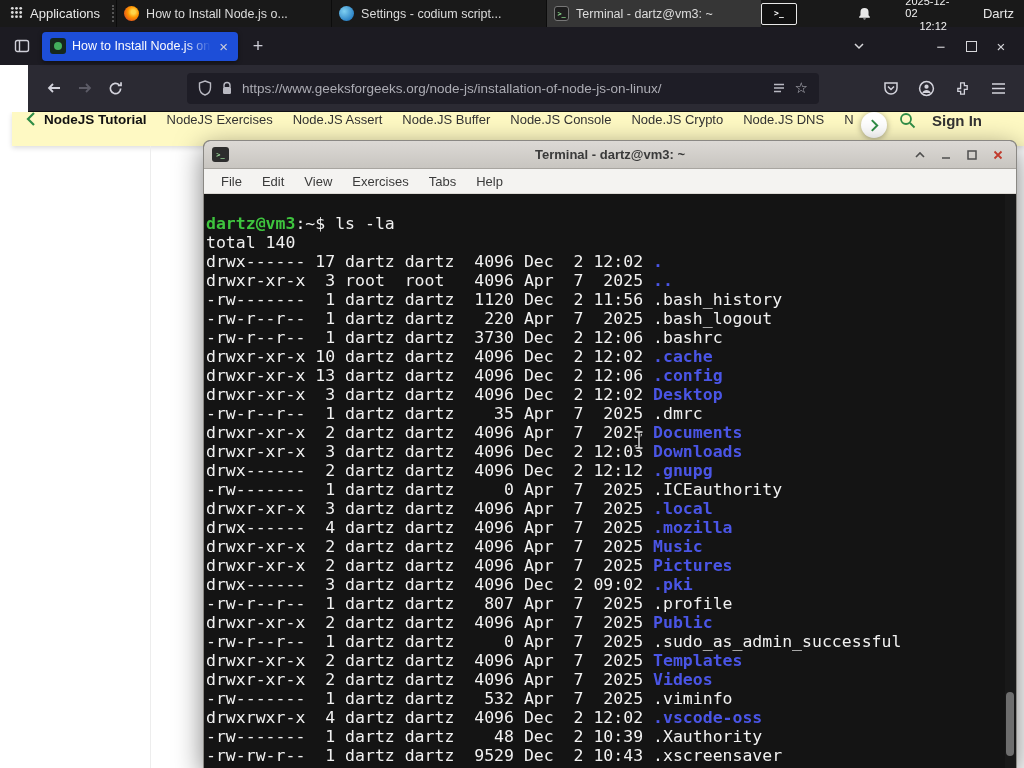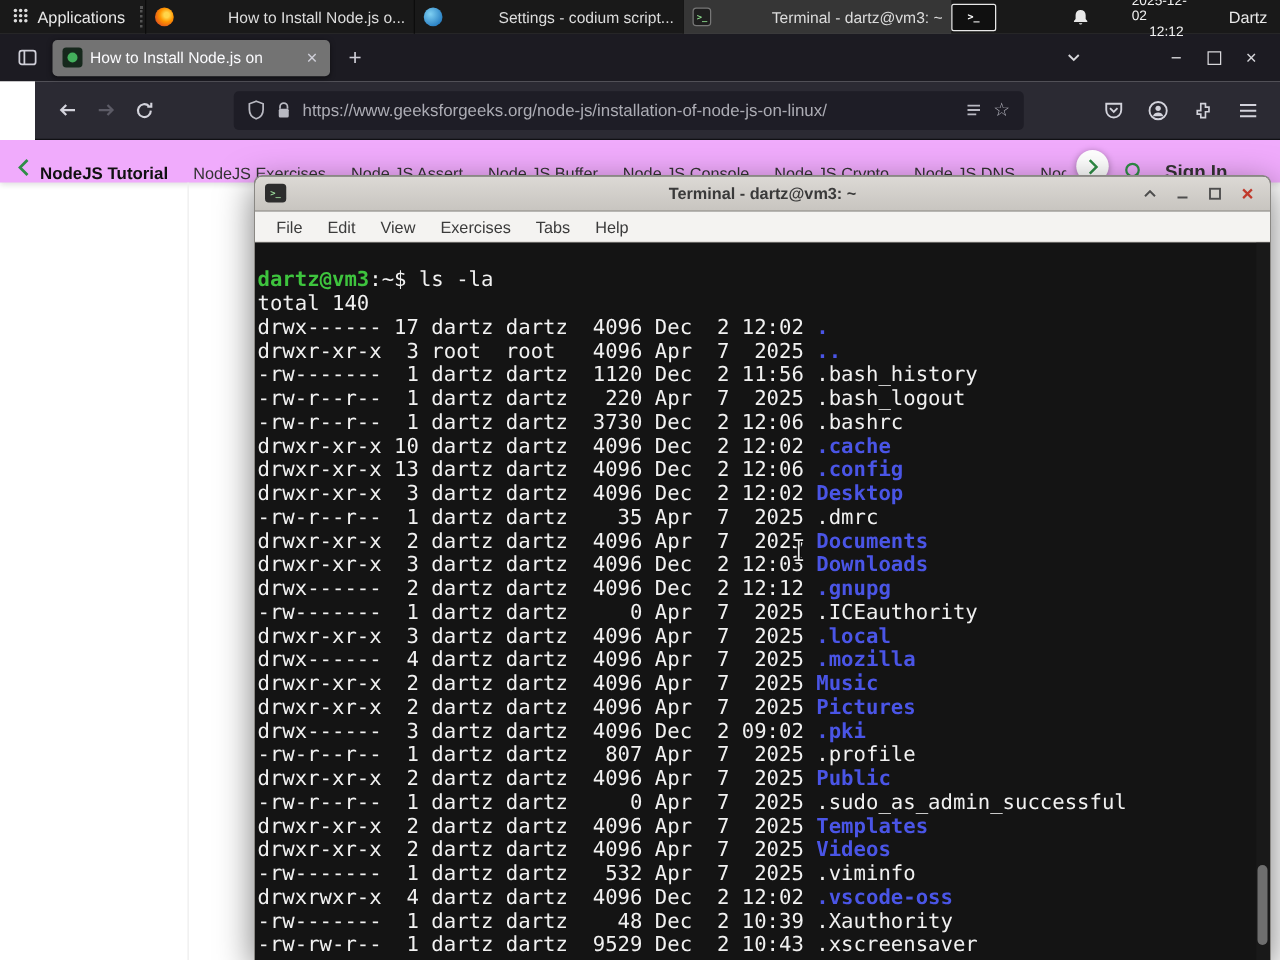--- a/index.html
+++ b/index.html
@@ -3,59 +3,59 @@
 <meta charset="utf-8">
 <style>
   html,body{margin:0;padding:0;background:#333;}
   .stage{position:relative;width:1024px;height:768px;overflow:hidden;font-family:"Liberation Sans",sans-serif;}
 
   
   .panel{position:absolute;top:0;left:0;right:0;height:27px;background:#191919;display:flex;align-items:stretch;color:#e8e8e8;font-size:13px;z-index:10;}
   .apps-btn{display:flex;align-items:center;gap:7px;padding:0 10px;cursor:default;}
   .panel-sep{border-left:2px dotted #555;margin:5px 2px;}
   .taskbar{display:flex;align-items:stretch;}
-  .task-btn{width:200px;display:flex;align-items:center;gap:7px;padding:0 7px;border-left:1px solid #0c0c0c;color:#dcdcdc;font-size:12.5px;overflow:hidden;justify-content:space-between;}
+  .task-btn{width:200px;display:flex;align-items:center;gap:7px;padding:0 7px;border-left:1px solid #0c0c0c;color:#dcdcdc;font-size:12.5px;overflow:hidden;}
   .task-btn.active{background:rgba(255,255,255,0.13);}
   .task-label{white-space:nowrap;overflow:hidden;}
   .task-icon{flex:0 0 15px;width:15px;height:15px;border-radius:50%;}
   .icon-firefox{background:radial-gradient(circle at 62% 40%,#ffd54a 0 16%,#ff9500 42%,#e0521d 78%,#b33407 100%);}
   .icon-codium{background:radial-gradient(circle at 35% 35%,#7fd0f2,#2980c4 75%);}
   .icon-terminal{border-radius:3px;background:#1e1e1e;border:1px solid #777;box-sizing:border-box;color:#8fe08f;font:bold 7px "DejaVu Sans Mono",monospace;display:flex;align-items:center;justify-content:center;}
   .panel-right{margin-left:auto;display:flex;align-items:center;}
   .systray-icon{width:34px;height:20px;background:#101010;border:1px solid #e8e8e8;border-radius:2px;margin-right:55px;display:flex;align-items:center;justify-content:center;color:#fff;font:bold 8px "DejaVu Sans Mono",monospace;}
   .bell-btn{width:26px;display:flex;align-items:center;justify-content:center;margin-right:16px;}
   .clock{display:flex;flex-direction:column;justify-content:center;align-items:center;font-size:11px;line-height:12.5px;padding:0 12px;color:#f2f2f2;}
   .user-menu{display:flex;align-items:center;padding:0 10px;font-size:13px;}
 
   
   .browser{position:absolute;top:27px;left:0;right:0;bottom:0;background:#fff;z-index:1;}
   .tabbar{height:38px;background:#1c1b22;display:flex;align-items:center;padding:0 8px;}
   .ffview{width:28px;height:28px;display:flex;align-items:center;justify-content:center;border-radius:4px;color:#cfcfd8;}
-  .tab{width:222px;height:29px;background:#737373;border-radius:4px;display:flex;align-items:center;gap:6px;padding:0 8px;margin-left:6px;box-shadow:0 1px 4px rgba(0,0,0,.5);box-sizing:border-box;}
+  .tab{width:196px;height:29px;background:#1d4ed8;border-radius:4px;display:flex;align-items:center;gap:6px;padding:0 8px;margin-left:6px;box-shadow:0 1px 4px rgba(0,0,0,.5);box-sizing:border-box;}
   .favicon{width:16px;height:16px;border-radius:3px;background:#16281c;position:relative;flex:0 0 16px;}
   .favicon::after{content:"";position:absolute;left:4px;top:4px;width:8px;height:8px;border-radius:50%;background:#43b05c;}
   .tab-title{flex:1;font-size:12.5px;color:#fbfbfe;white-space:nowrap;overflow:hidden;-webkit-mask-image:linear-gradient(90deg,#000 82%,transparent);mask-image:linear-gradient(90deg,#000 82%,transparent);}
   .tab-close{color:#cfcfd8;font-size:15px;padding:0 2px;line-height:1;}
   .newtab{width:28px;height:28px;margin-left:6px;display:flex;align-items:center;justify-content:center;color:#cfcfd8;font-size:18px;border-radius:4px;}
   .tabbar-right{margin-left:auto;display:flex;align-items:center;}
   .tb-btn{width:30px;height:28px;display:flex;align-items:center;justify-content:center;color:#d7d7db;font-size:15px;}
   .tb-chevron{margin-right:52px;}
   .sq{width:9px;height:9px;border:1.5px solid #d7d7db;display:inline-block;}
 
   .navbar{height:46px;background:#2b2a33;display:flex;align-items:center;padding:0 10px;border-bottom:1px solid #101014;margin-left:28px;}
   .nav-btn{width:31px;height:30px;display:flex;align-items:center;justify-content:center;color:#d3d3dc;font-size:18px;border-radius:4px;}
   .nav-btn.disabled{color:#5c5b66;}
   .urlbar{flex:1;height:31px;background:#1e1d26;border-radius:4px;display:flex;align-items:center;gap:9px;padding:0 11px;margin:0 56px;color:#b9b9c2;}
   .url-text{flex:1;color:#acacb4;font-size:13.5px;white-space:nowrap;overflow:hidden;font-family:"Liberation Sans",sans-serif;}
   .url-icon{display:flex;align-items:center;}
   .star{font-size:15px;color:#b9b9c2;}
   .nav-right{display:flex;align-items:center;gap:5px;}
 
   .page{position:absolute;top:85px;left:0;right:0;bottom:0;background:#fff;overflow:hidden;}
-  .subnav{height:34px;display:flex;align-items:flex-end;padding:0 14px;box-shadow:0 2px 5px rgba(0,0,0,.14);position:relative;background:#f0abfc;}
+  .subnav{height:34px;display:flex;align-items:flex-start;padding:0 14px;box-shadow:0 2px 5px rgba(0,0,0,.14);position:relative;background:#fef9c3;margin-left:12px;}
   .subnav-items{display:flex;gap:20px;flex:1;overflow:hidden;white-space:nowrap;align-items:center;margin:0 8px;}
   .subnav-link{font-size:13px;color:#333;}
   .subnav-link.first{font-weight:bold;color:#111;font-size:13.5px;}
   .chev-circle{width:26px;height:26px;border-radius:50%;background:#fff;box-shadow:0 1px 6px rgba(0,0,0,.35);display:flex;align-items:center;justify-content:center;margin-right:12px;flex:0 0 26px;}
   .search-btn{display:flex;align-items:center;margin-right:16px;}
   .signin{color:#333;font-size:15px;font-weight:bold;padding-right:28px;}
   .page-divider{position:absolute;left:150px;top:34px;bottom:0;width:1px;background:#ededed;}
 
   
   .terminal{position:absolute;left:203px;top:140px;width:814px;bottom:0;border:1px solid #8a8884;border-bottom:none;border-radius:7px 7px 0 0;box-shadow:0 8px 28px rgba(0,0,0,.5);overflow:hidden;display:flex;flex-direction:column;z-index:5;background:#141414;box-sizing:border-box;}

